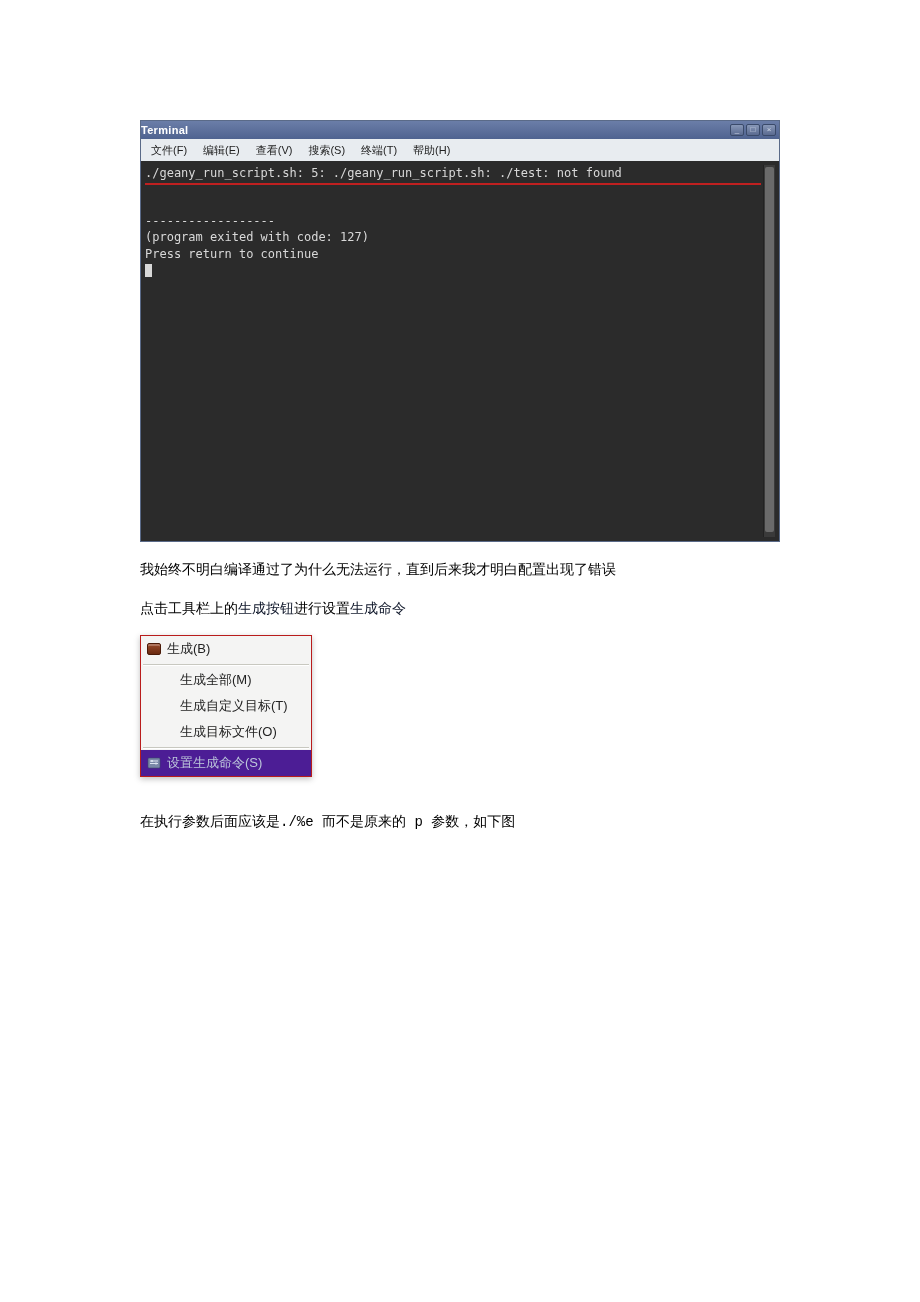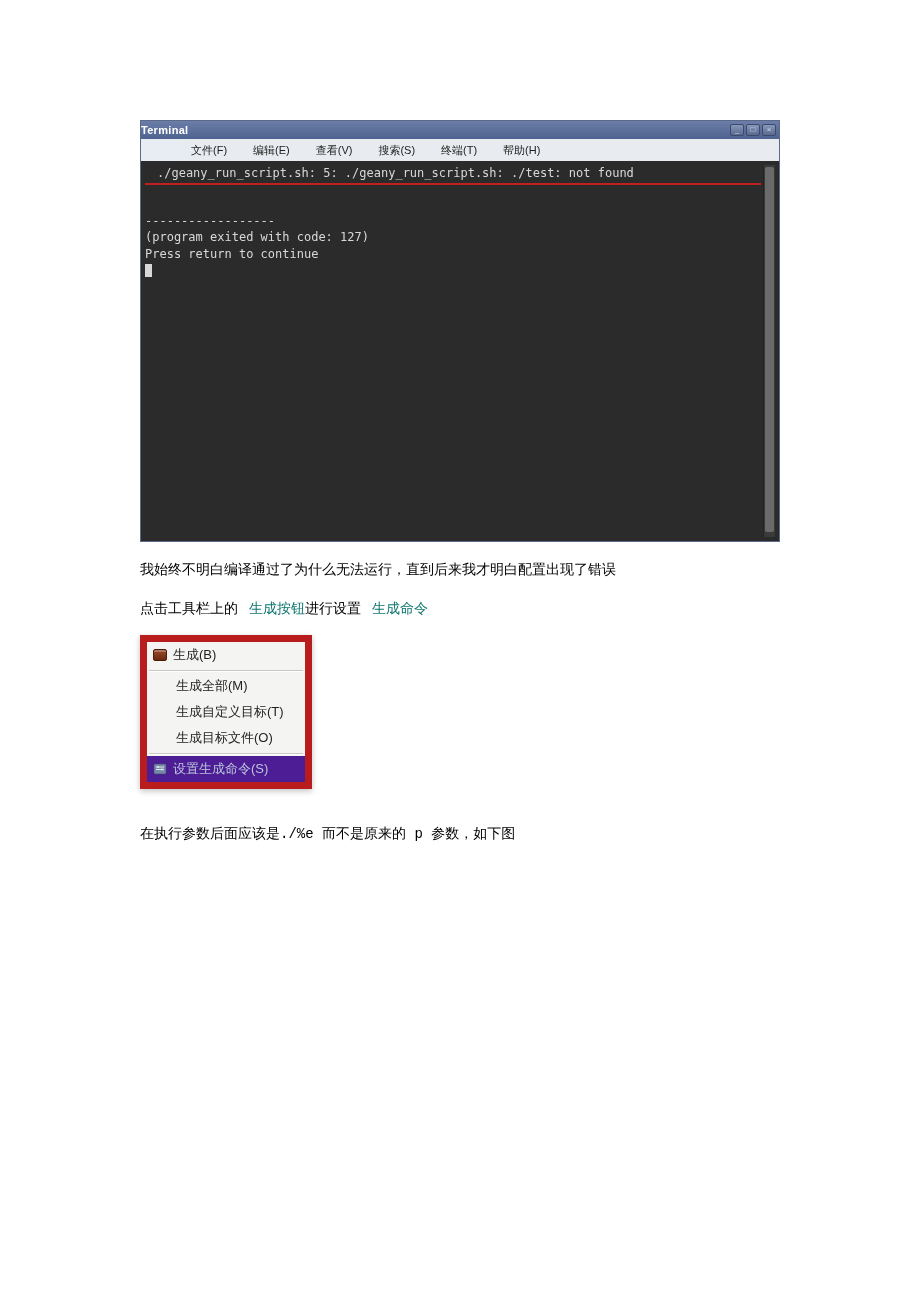--- a/index.html
+++ b/index.html
@@ -54,45 +54,44 @@
     color: #d0d8e8;
     font-size: 8px;
     line-height: 1;
   }
   .menubar {
     height: 22px;
     background: #e8ecf0;
     display: flex;
     align-items: center;
     padding: 0 6px;
-    gap: 18px;
+    gap: 8px;
     font-size: 11px;
     color: #222;
-    margin-left: 40px;
   }
   .menubar-item {
     padding: 2px 4px;
   }
   .terminal-body {
     background: #2b2b2b;
     position: relative;
     padding: 4px 4px 4px 4px;
     height: 380px;
     display: flex;
   }
   .terminal-content {
     flex: 1;
     font-family: "DejaVu Sans Mono", Consolas, monospace;
     font-size: 12px;
     line-height: 1.35;
     color: #d8d8d8;
     white-space: pre;
     overflow: hidden;
   }
-  .term-err { color: #d8d8d8; margin-left: 12px; }
+  .term-err { color: #d8d8d8; }
   .red-underline {
     display: block;
     height: 2px;
     background: #c02020;
     margin-top: 2px;
     margin-bottom: 28px;
     width: 100%;
   }
   .cursor-block {
     display: inline-block;
@@ -118,41 +117,41 @@
   }
 
   
   .para {
     font-size: 14px;
     line-height: 1.6;
     color: #000;
     margin-top: 17px;
     font-family: "SimSun", serif;
   }
-  .red-text { color: #0f766e; padding-left: 11px; }
+  .red-text { color: #0f172a; }
 
   
   .build-menu {
     margin-top: 14px;
     width: 172px;
     background: #f4f4f3;
-    border: 7px solid #b91c1c;
+    border: 1px solid #b91c1c;
     box-shadow: 0 2px 6px rgba(0,0,0,0.25);
     font-size: 13px;
     color: #222;
     text-align: center;
   }
   .build-menu .menu-row {
     display: flex;
     align-items: center;
     height: 26px;
     padding: 0 8px 0 6px;
     gap: 6px;
   }
-  .build-menu .menu-row.indent { padding-left: 29px; }
+  .build-menu .menu-row.indent { padding-left: 39px; }
   .build-menu .sep {
     height: 1px;
     background: #c8c8c0;
     margin: 2px 2px;
     box-shadow: 0 1px 0 #fff;
   }
   .brick-icon {
     width: 14px; height: 12px;
     display: inline-block;
     background:

